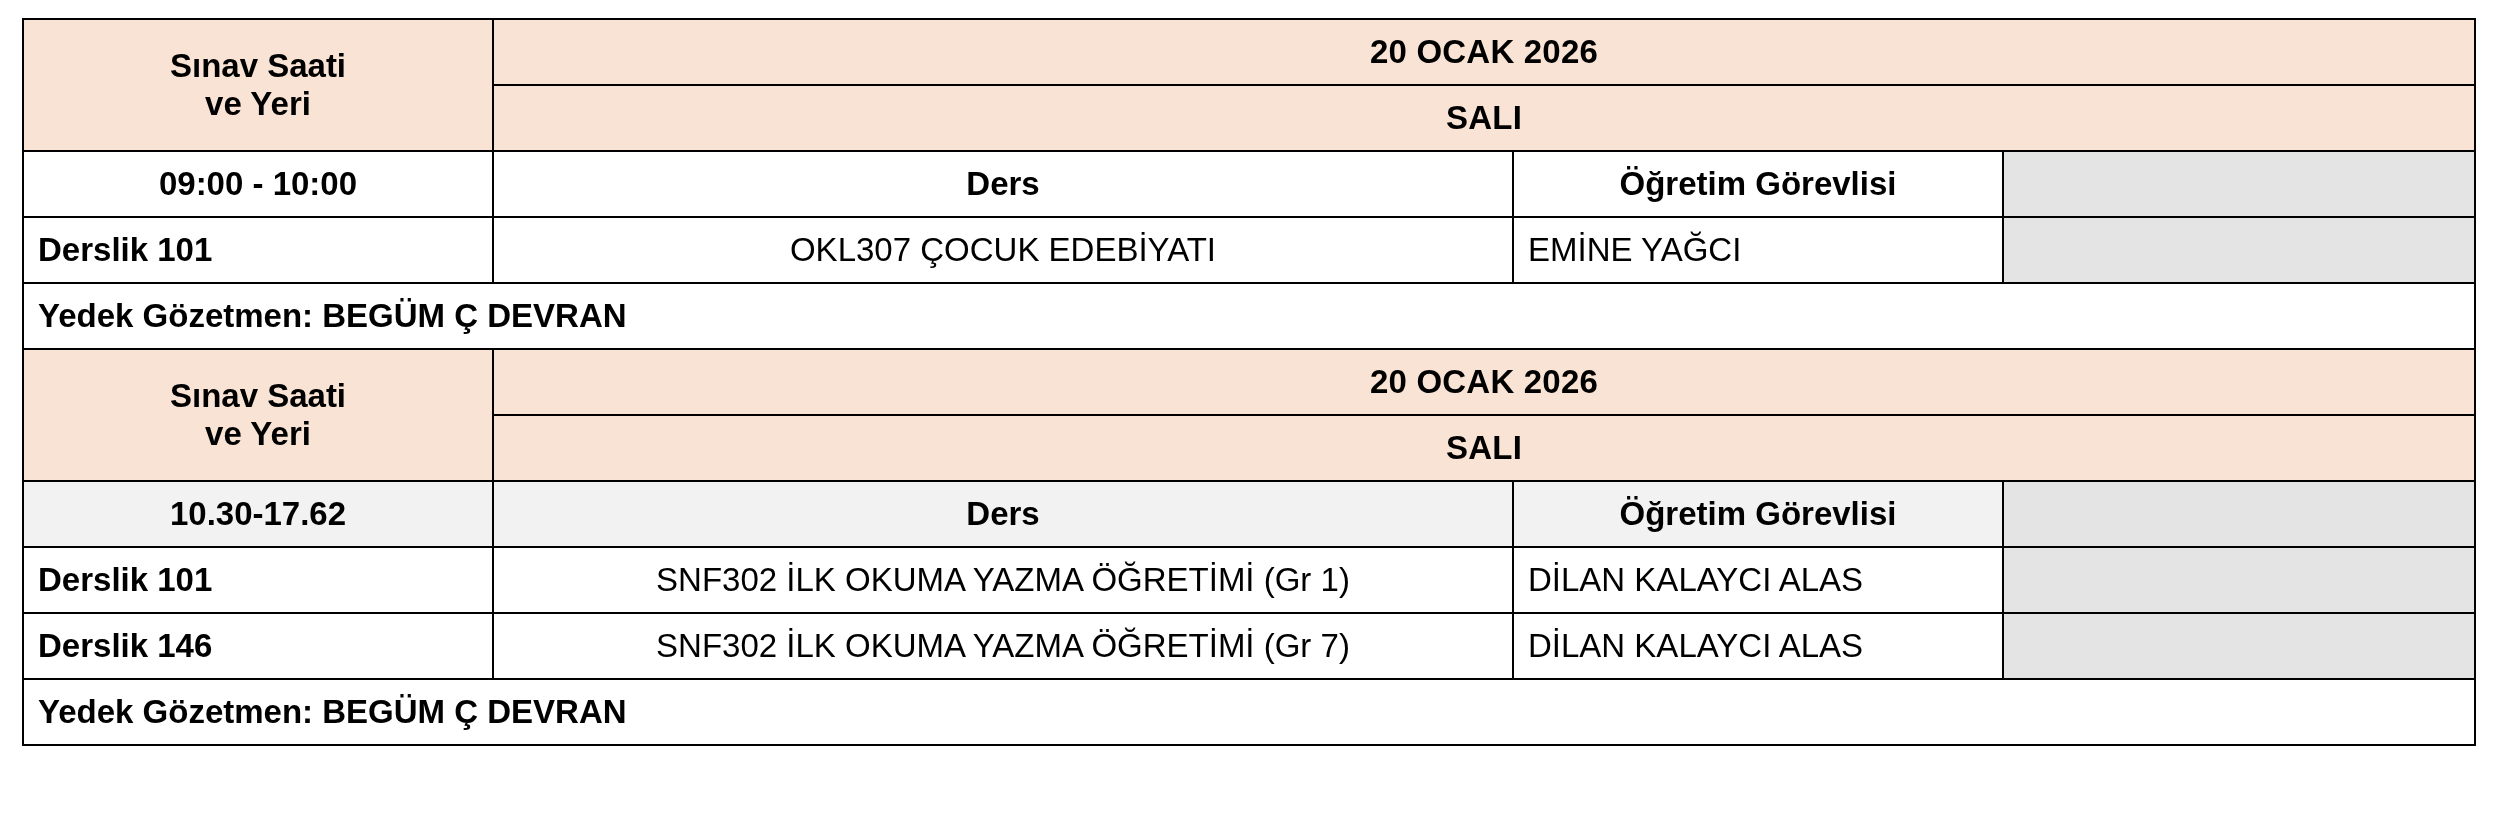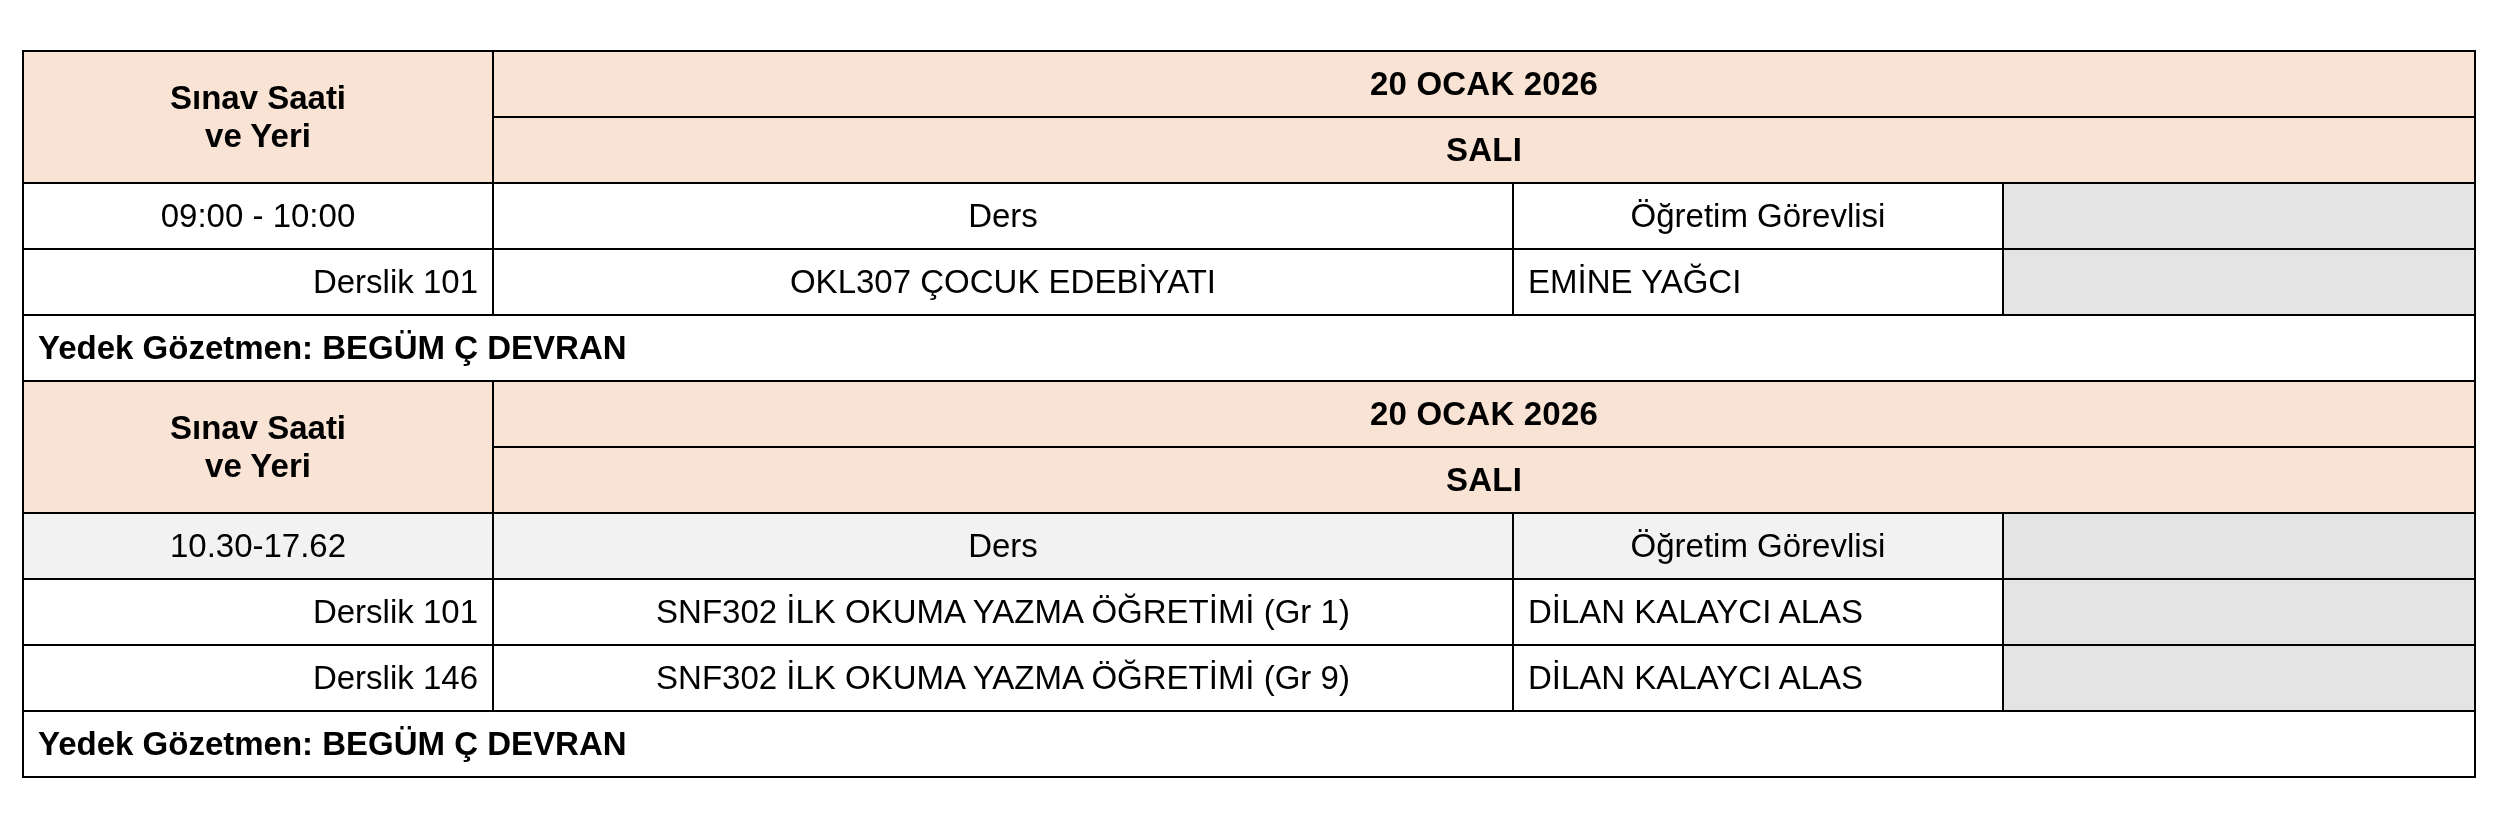--- a/index.html
+++ b/index.html
@@ -10,21 +10,20 @@
   body {
     width: 2496px;
     height: 830px;
     font-family: "Liberation Sans", sans-serif;
     color: #000000;
     overflow: hidden;
   }
   .sheet {
     padding: 18px 22px 0 22px;
     box-sizing: border-box;
-    margin-top: 32px;
   }
   table.schedule {
     border-collapse: collapse;
     table-layout: fixed;
     width: 2452px;
     background: #ffffff;
   }
   table.schedule td {
     border: 2px solid #000000;
     padding: 0 14px;
@@ -59,32 +58,32 @@
     font-size: 34px;
     letter-spacing: 0.2px;
   }
   .day-cell {
     font-weight: bold;
     text-align: center;
     font-size: 34px;
     letter-spacing: 0.2px;
   }
   .hdr-cell {
-    font-weight: normal;
+    font-weight: bold;
     text-align: center;
     font-size: 34px;
   }
   .reserve-row td {
     font-weight: bold;
     font-size: 34px;
     background: #f2f2f2;
   }
   .room-cell {
-    font-weight: normal;
-    text-align: right;
+    font-weight: bold;
+    text-align: left;
     font-size: 34px;
   }
   .course-cell {
     text-align: center;
     font-size: 34px;
   }
   .instr-cell {
     text-align: left;
     font-size: 34px;
   }
@@ -152,21 +151,21 @@
 
       <tr>
         <td class="room-cell">Derslik 101</td>
         <td class="course-cell">SNF302 İLK OKUMA YAZMA ÖĞRETİMİ (Gr 1)</td>
         <td class="instr-cell">DİLAN KALAYCI ALAS</td>
         <td class="greyd"></td>
       </tr>
 
       <tr>
         <td class="room-cell">Derslik 146</td>
-        <td class="course-cell">SNF302 İLK OKUMA YAZMA ÖĞRETİMİ (Gr 9)</td>
+        <td class="course-cell">SNF302 İLK OKUMA YAZMA ÖĞRETİMİ (Gr 7)</td>
         <td class="instr-cell">DİLAN KALAYCI ALAS</td>
         <td class="greyd"></td>
       </tr>
 
       <tr class="reserve-row">
         <td colspan="4">Yedek Gözetmen: BEGÜM Ç DEVRAN</td>
       </tr>
 
     </tbody>
   </table>

